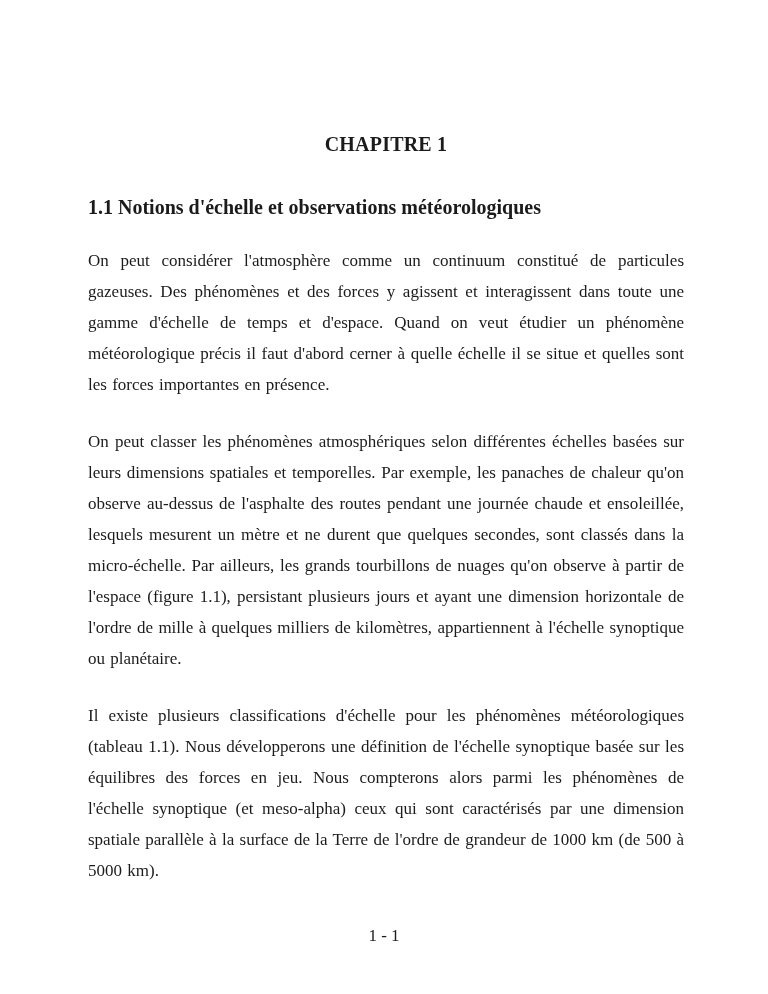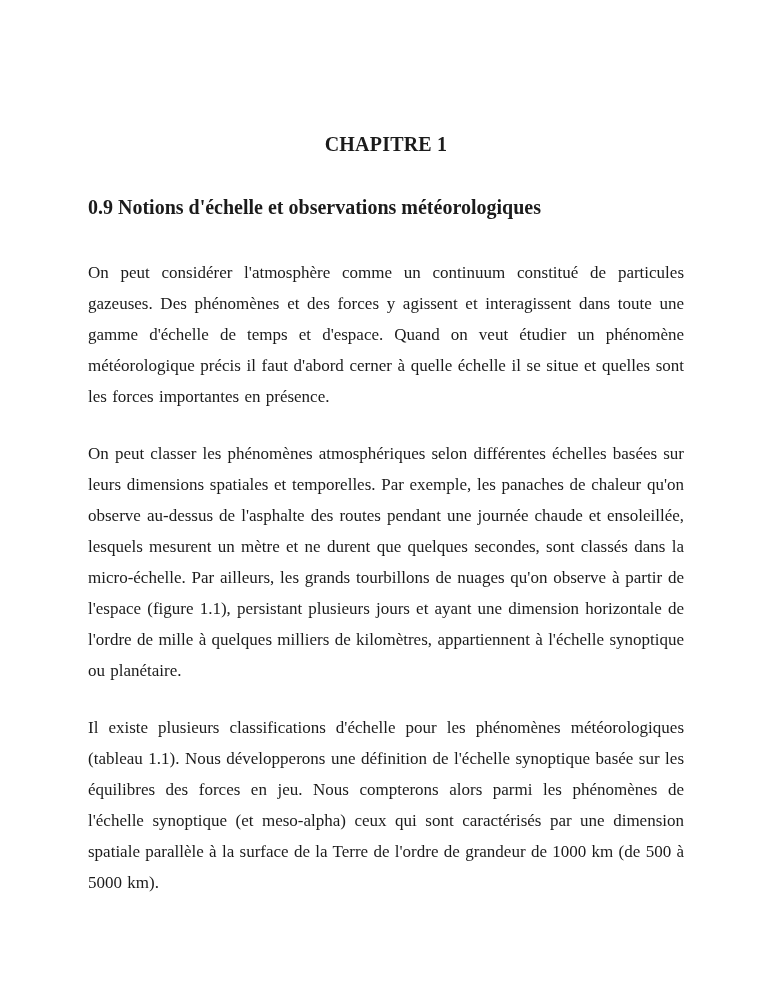--- a/index.html
+++ b/index.html
@@ -46,44 +46,45 @@
     margin: 42px 0 0 0;
   }
   .body-paragraph {
     font-size: 17px;
     line-height: 31px;
     text-align: justify;
     margin: 26px 0 0 0;
     word-spacing: 1px;
   }
   .body-paragraph.first {
-    margin-top: 39px;
+    margin-top: 27px;
   }
   .page-number {
     position: absolute;
     left: 0;
     right: 0;
     top: 926px;
     text-align: center;
     font-size: 17px;
     line-height: 20px;
   }
 </style>
 </head>
 <body>
 
 <div class="page">
   <div class="content">
 
     <h1 class="chapter-title">CHAPITRE 1</h1>
 
 
-    <h3 class="section-heading">0.9 Notions d'échelle et observations météorologiques</h3>
+    <h3 class="section-heading">1.1 Notions d'échelle et observations météorologiques</h3>
 
     <p class="body-paragraph first">On peut considérer l'atmosphère comme un continuum constitué de particules gazeuses. Des phénomènes et des forces y agissent et interagissent dans toute une gamme d'échelle de temps et d'espace. Quand on veut étudier un phénomène météorologique précis il faut d'abord cerner à quelle échelle il se situe et quelles sont les forces importantes en présence.</p>
 
     <p class="body-paragraph">On peut classer les phénomènes atmosphériques selon différentes échelles basées sur leurs dimensions spatiales et temporelles. Par exemple, les panaches de chaleur qu'on observe au-dessus de l'asphalte des routes pendant une journée chaude et ensoleillée, lesquels mesurent un mètre et ne durent que quelques secondes, sont classés dans la micro-échelle. Par ailleurs, les grands tourbillons de nuages qu'on observe à partir de l'espace (figure 1.1), persistant plusieurs jours et ayant une dimension horizontale de l'ordre de mille à quelques milliers de kilomètres, appartiennent à l'échelle synoptique ou planétaire.</p>
 
     <p class="body-paragraph">Il existe plusieurs classifications d'échelle pour les phénomènes météorologiques (tableau 1.1). Nous développerons une définition de l'échelle synoptique basée sur les équilibres des forces en jeu. Nous compterons alors parmi les phénomènes de l'échelle synoptique (et meso-alpha) ceux qui sont caractérisés par une dimension spatiale parallèle à la surface de la Terre de l'ordre de grandeur de 1000 km (de 500 à 5000 km).</p>
 
   </div>
 
+  <div class="page-number">1 - 1</div>
 </div>
 
 </body></html>

